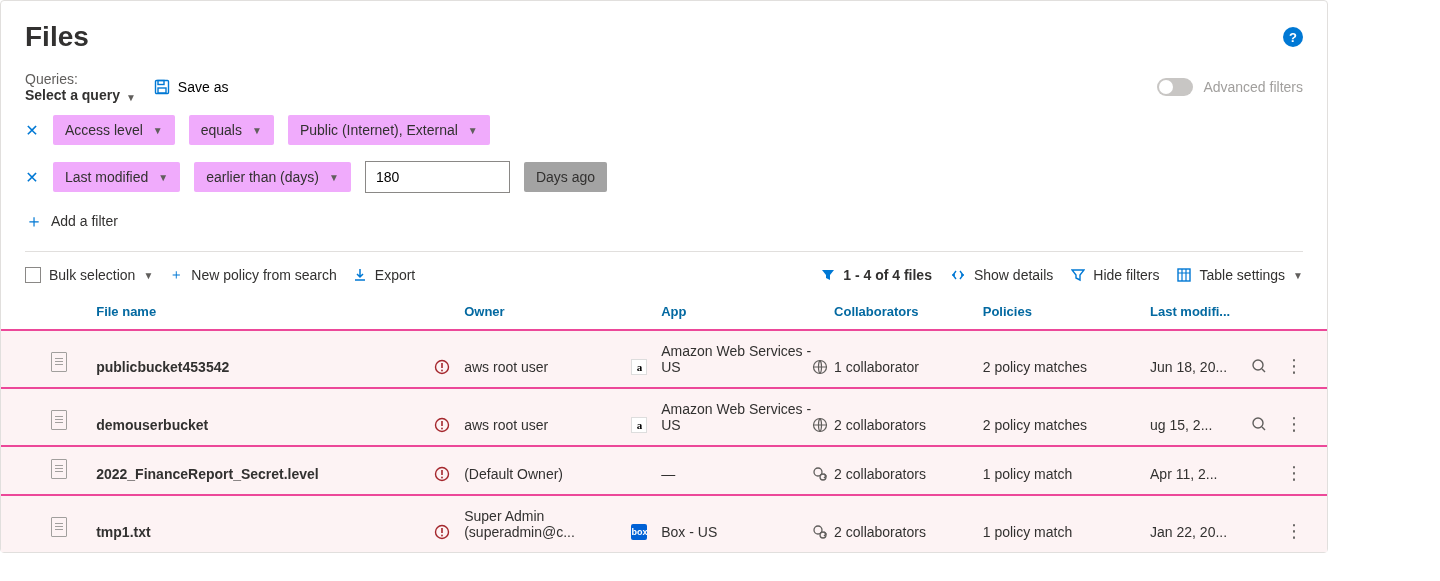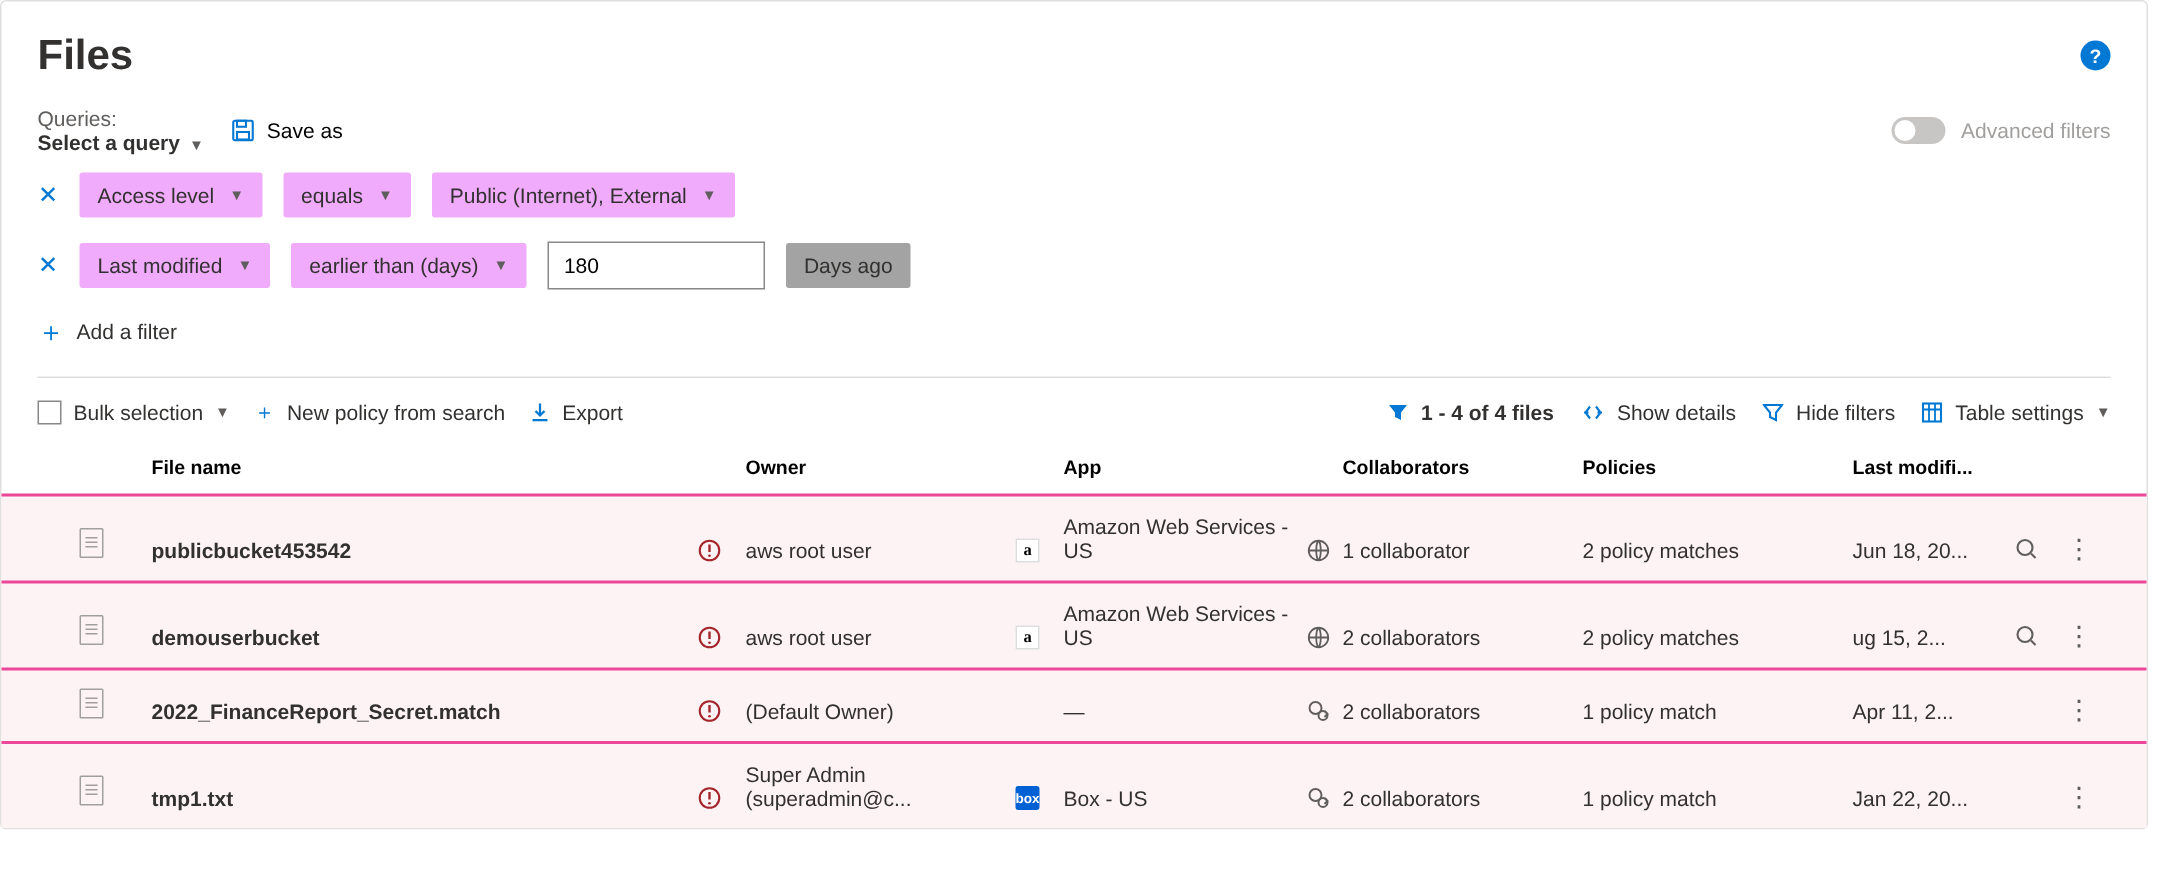--- a/index.html
+++ b/index.html
@@ -1,17 +1,17 @@
 <!DOCTYPE html>
 <html><head>
 <meta charset="utf-8">
 <style>
   * { box-sizing: border-box; }
   html, body { margin:0; padding:0; font-family:"Segoe UI",Arial,sans-serif; font-size:14px; color:#323130; background:#fff; }
-  .page { width:1432px; border:1px solid #e1dfdd; border-radius:4px; padding:0; }
+  .page { width:1328px; border:1px solid #e1dfdd; border-radius:4px; padding:0; }
   .header { display:flex; align-items:center; justify-content:space-between; padding:20px 24px 8px; }
   .title { font-size:28px; font-weight:700; }
   .help { width:20px; height:20px; background:#0078d4; border-radius:50%; color:#fff; display:flex; align-items:center; justify-content:center; font-weight:600; font-size:13px; }
 
   .querybar { display:flex; align-items:center; justify-content:space-between; padding:10px 24px 8px; }
   .qleft { display:flex; align-items:center; gap:18px; }
   .qlabel { color:#605e5c; }
   .qsel { font-weight:600; display:flex; align-items:flex-end; gap:6px; cursor:pointer; }
   .saveas { display:flex; align-items:center; gap:8px; color:#000000; cursor:pointer; }
   .advwrap { display:flex; align-items:center; gap:10px; color:#a19f9d; }
@@ -32,21 +32,21 @@
 
   .toolbar { display:flex; align-items:center; justify-content:space-between; padding:4px 24px 10px; }
   .tleft { display:flex; align-items:center; gap:16px; }
   .bulk { display:flex; align-items:center; gap:8px; cursor:pointer; }
   .cbx { width:16px; height:16px; border:1px solid #8a8886; }
   .tbtn { display:flex; align-items:center; gap:8px; cursor:pointer; color:#323130; }
   .tbtn .ic { color:#0078d4; }
   .tright { display:flex; align-items:center; gap:18px; font-size:14px; }
   .count { font-weight:600; display:flex; align-items:center; gap:8px; }
 
-  .thead { display:flex; align-items:center; padding:10px 24px; font-weight:600; color:#000000; font-size:13px; }
+  .thead { display:flex; align-items:center; padding:10px 24px; font-weight:600; color:#0369a1; font-size:13px; }
   .col-check { width:24px; }
   .col-ico { width:44px; }
   .col-fname { width:372px; padding-left:8px; }
   .col-ownic { width:32px; }
   .col-owner { width:180px; }
   .col-appic { width:32px; }
   .col-app { width:162px; }
   .col-collabic { width:24px; }
   .col-collab { width:160px; }
   .col-pol { width:180px; }
@@ -264,21 +264,21 @@
               <circle cx="7" cy="7" r="5" fill="none" stroke="#605e5c" stroke-width="1.4"></circle>
               <path d="M11 11l3 3" stroke="#605e5c" stroke-width="1.4"></path>
             </svg>
           </span>
           <span class="more">⋮</span>
         </div>
       </div>
       <div class="trow">
         <div class="col-check"></div>
         <div class="col-ico"><span class="fileico"></span></div>
-        <div class="col-fname fname">2022_FinanceReport_Secret.match</div>
+        <div class="col-fname fname">2022_FinanceReport_Secret.level</div>
         <div class="col-ownic warn">
           <svg width="16" height="16" viewBox="0 0 16 16">
             <circle cx="8" cy="8" r="6.5" fill="none" stroke="#a4262c" stroke-width="1.4"></circle>
             <path d="M8 4v5" stroke="#a4262c" stroke-width="1.6"></path>
             <circle cx="8" cy="11.5" r="0.9" fill="#a4262c"></circle>
           </svg>
         </div>
         <div class="col-owner">(Default Owner)</div>
         <div class="col-appic"></div>
         <div class="col-app">—</div>

